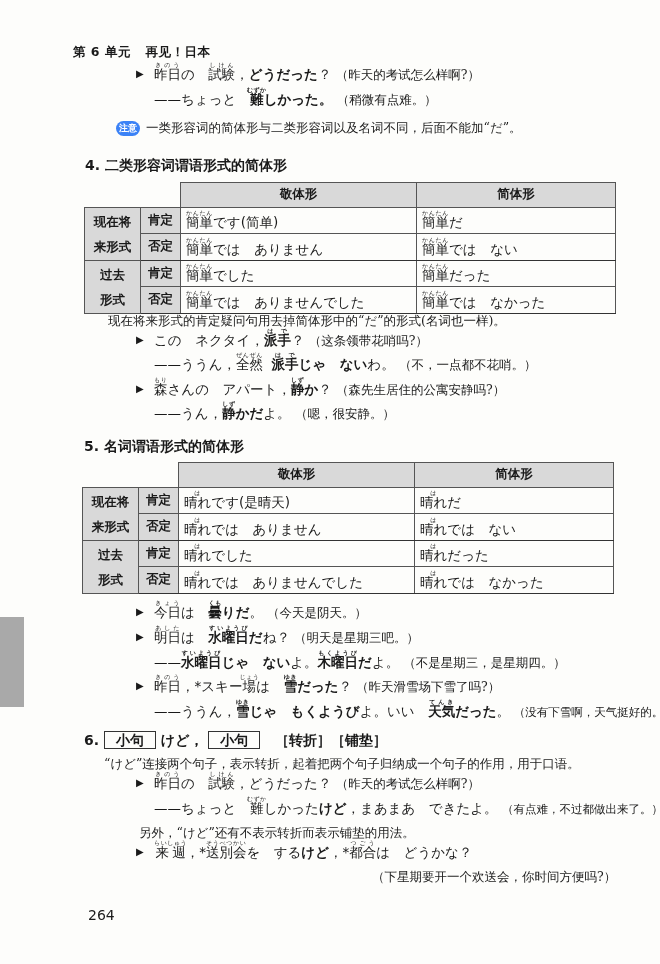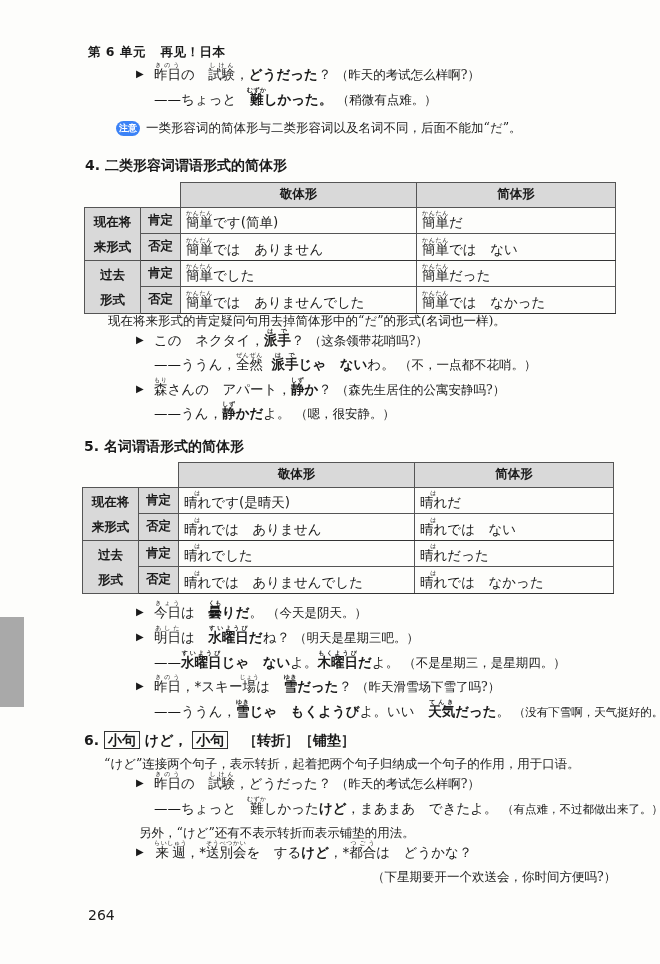--- a/index.html
+++ b/index.html
@@ -1,38 +1,38 @@
 <!DOCTYPE html>
 <html><head>
 <meta charset="utf-8">
 <style>
   html,body{margin:0;padding:0;}
   body{width:660px;height:964px;background:#fdfdfb;position:relative;overflow:hidden;
        font-family:"DejaVu Sans","Liberation Sans",sans-serif;color:#1a1a1a;}
   .abs{position:absolute;white-space:nowrap;}
   .side-tab{position:absolute;left:0;top:617px;width:24px;height:90px;background:#a9a9a9;}
-  .header{left:88px;top:44px;font-size:12.5px;font-weight:bold;letter-spacing:0.5px;}
+  .header{left:73px;top:44px;font-size:12.5px;font-weight:bold;letter-spacing:0.5px;}
   .line{font-size:13.5px;line-height:18px;}
   .bullet{display:inline-block;width:18px;font-size:10px;vertical-align:middle;position:relative;top:-1px;}
   ruby{ruby-position:over;}
   rt{font-size:6px;color:#222;letter-spacing:0.5px;}
   .b{font-weight:bold;}
   .zh{font-family:"DejaVu Serif","Liberation Serif",serif;font-size:12.5px;}
   .note-icon{display:inline-block;background:#3b82f6;color:#fff;font-size:9px;font-weight:bold;
        border-radius:8px;padding:1px 3px;margin-right:6px;vertical-align:middle;}
   .sec-title{font-size:14px;font-weight:bold;}
   table.grid{position:absolute;border-collapse:collapse;font-size:13.5px;}
   table.grid td{border:1px solid #555;padding:1px 4px;height:22px;vertical-align:bottom;}
   table.grid td.h{background:#d9d9d9;text-align:center;font-weight:bold;font-size:12.5px;height:21px;vertical-align:middle;}
   table.grid td.blank{border:none;background:transparent;}
   table.grid td.rowhead{background:#d9d9d9;text-align:center;font-weight:bold;font-size:12.5px;vertical-align:middle;line-height:25px;}
   table.grid td.pol{background:#d9d9d9;text-align:center;font-weight:bold;font-size:12.5px;vertical-align:middle;}
   table.grid td.cell{padding-left:5px;}
   table.grid tr.group-end td{border-bottom:1.5px solid #333;}
-  .boxed{border:1px solid #333;padding:0 3px;}
+  .boxed{border:1px solid #333;padding:0 11px;}
   .page-num{left:88px;top:907px;font-size:14px;}
 </style>
 </head>
 <body>
 
 <div class="side-tab"></div>
 
 <div class="abs header">
   <span>第 6 单元</span>&nbsp;&nbsp;&nbsp;<span>再见！日本</span>
 </div>

